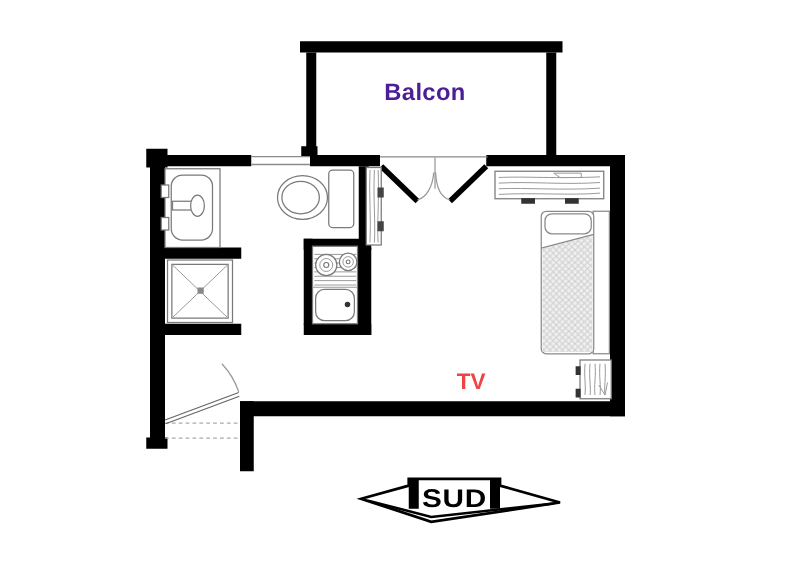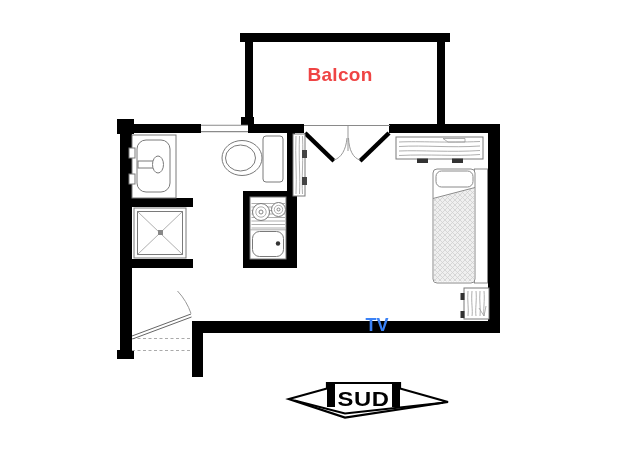--- a/index.html
+++ b/index.html
@@ -158,15 +158,15 @@
 
     <g>
       <polygon class="sud-outline" points="289,399 327,388.5 327,383 400,383 400,388.5 448,402 345,417.5"></polygon>
       <path class="sud-v" d="M294.5,400.5 L345,413.5 L443,402.8"></path>
       <rect x="327" y="383" width="8" height="24" fill="#000"></rect>
       <rect x="392" y="383" width="8" height="24" fill="#000"></rect>
       <text class="sud-text" x="363.5" y="405.5" text-anchor="middle" textLength="52" lengthAdjust="spacingAndGlyphs">SUD</text>
     </g>
   </svg>
 
-  <div class="label label-balcon" style="color: #ef4444;">Balcon</div>
-  <div class="label label-tv" style="color: #3b82f6; margin-top: 20px;">TV</div>
+  <div class="label label-balcon" style="color: #4c1d95;">Balcon</div>
+  <div class="label label-tv" style="color: #ef4444;">TV</div>
 </div>
 
 </body></html>

